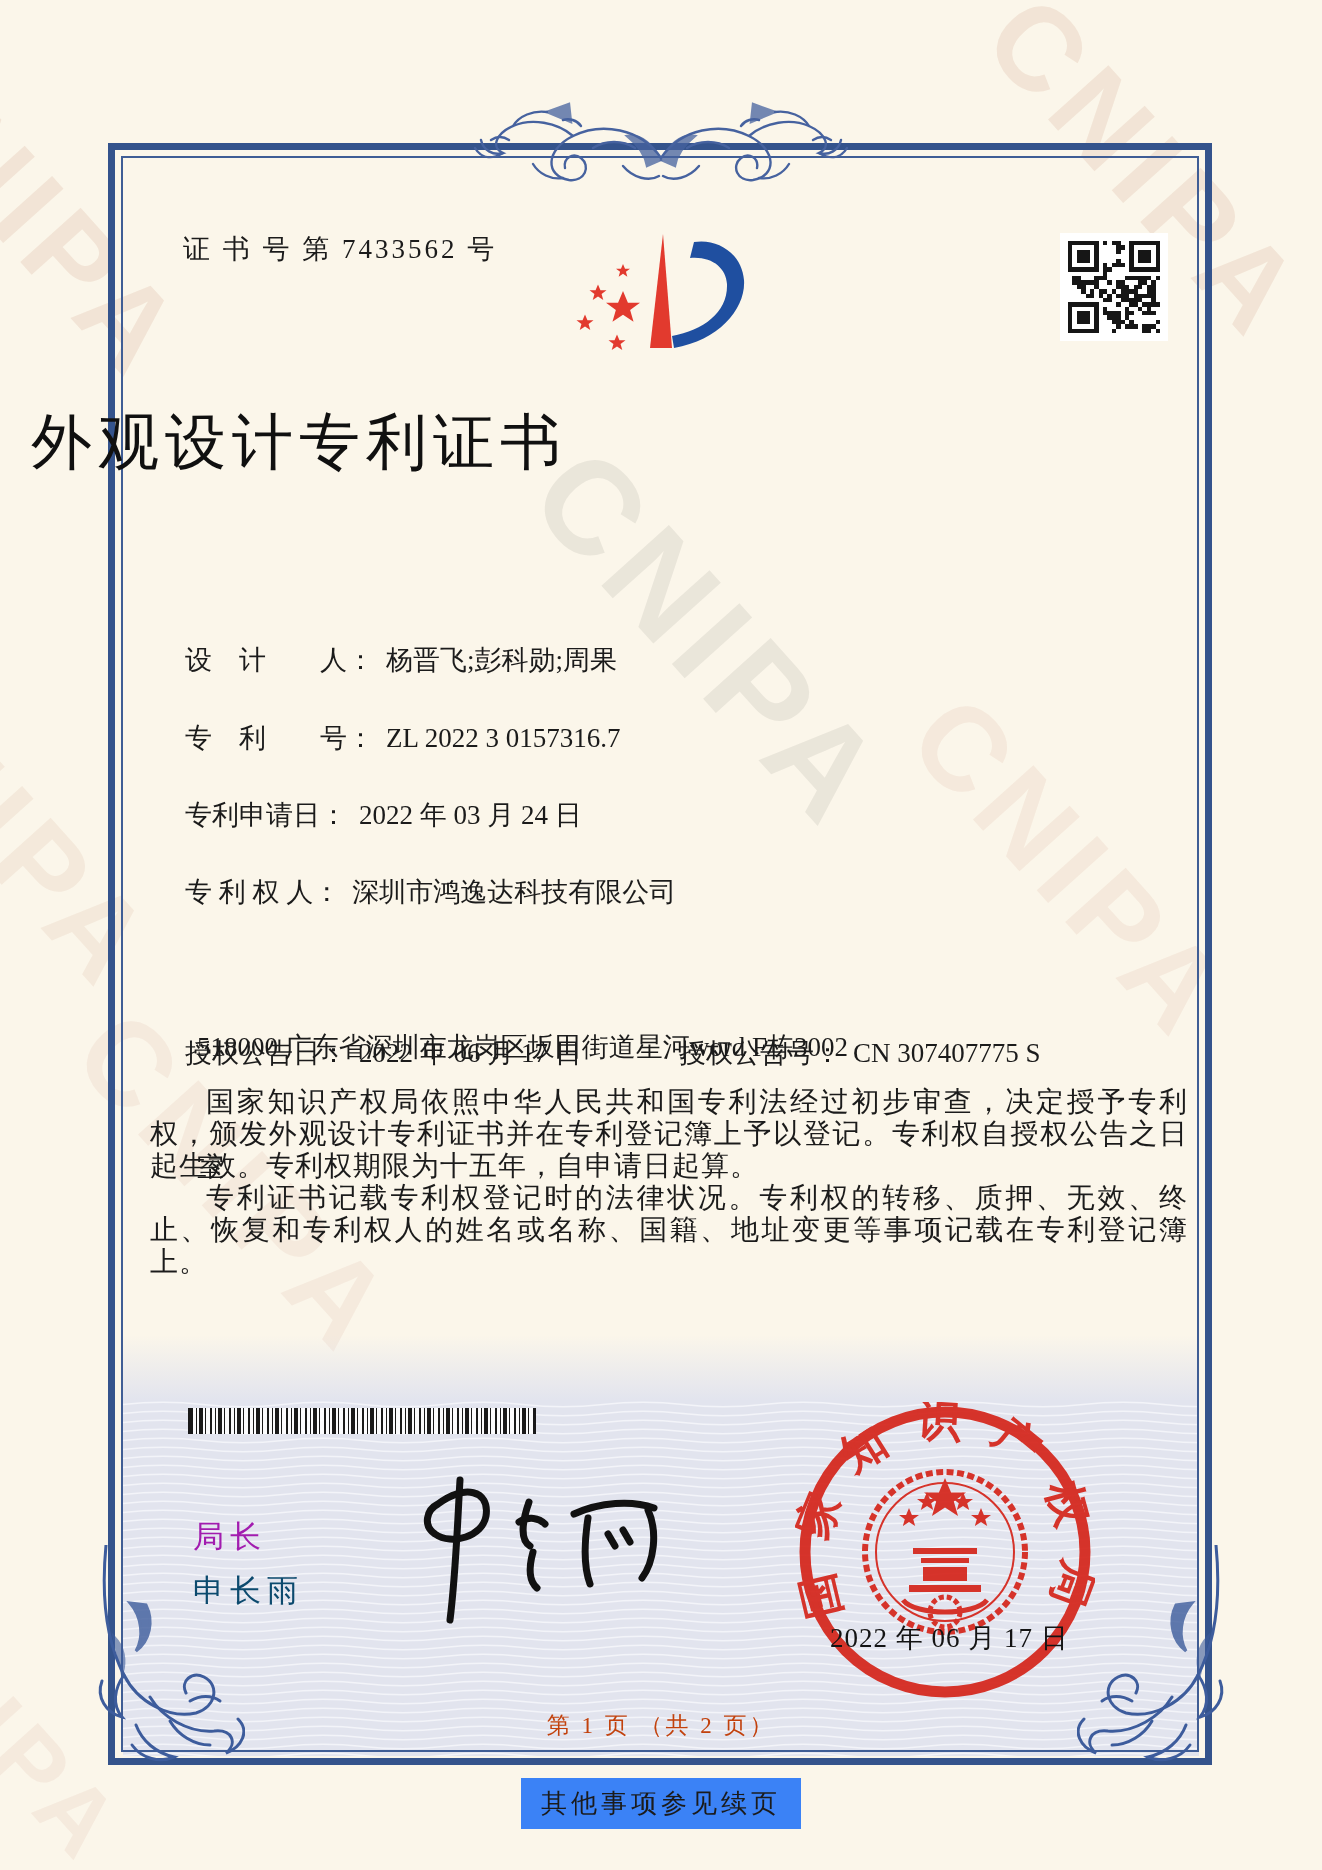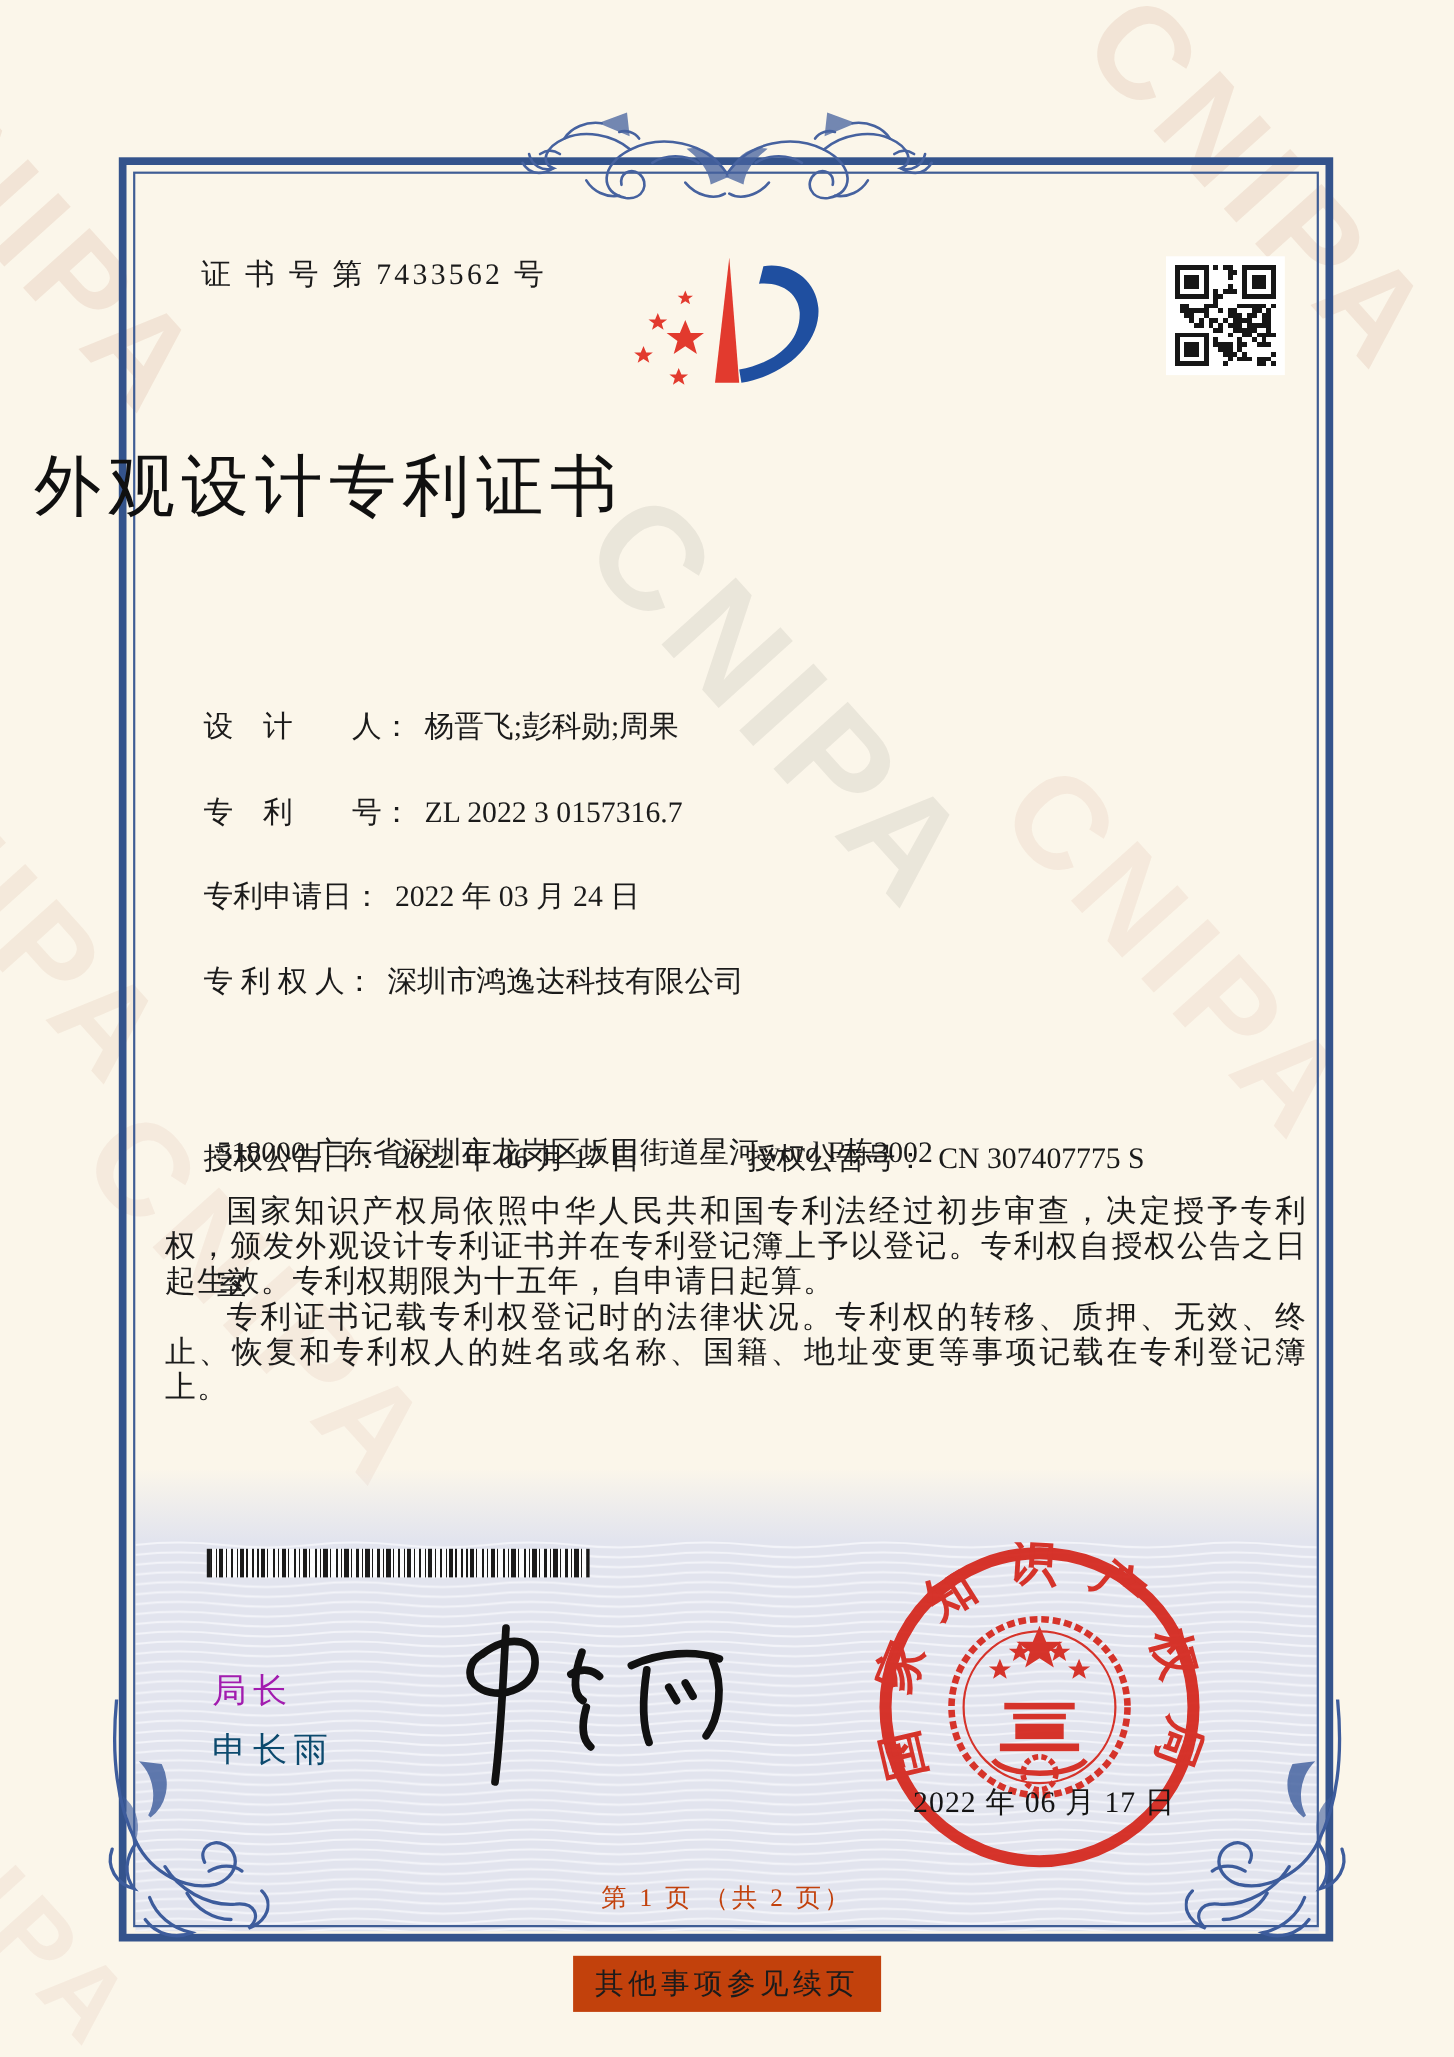--- a/index.html
+++ b/index.html
@@ -58,21 +58,21 @@
   .sig-name{position:absolute;left:193px;top:1570px;font-family:"Liberation Sans",sans-serif;
       font-size:31px;letter-spacing:6px;color:#0c4a6e;}
   .sig-svg{position:absolute;left:392px;top:1472px;}
   
   .seal{position:absolute;left:795px;top:1402px;opacity:.93;}
   .seal-date{position:absolute;left:830px;top:1620px;font-size:27px;letter-spacing:1px;color:#141414;}
   
   .page-foot{position:absolute;left:0;top:1710px;width:100%;text-align:center;
       font-size:23px;letter-spacing:3px;color:#c2410c;}
   .cont-note{position:absolute;left:50%;top:1778px;transform:translateX(-50%);
-      background:#c2410c;padding:8px 20px;font-size:26px;letter-spacing:4px;color:#1b1b1b;}
+      background:#3b82f6;padding:8px 20px;font-size:26px;letter-spacing:4px;color:#1b1b1b;}
   .orn-top{position:absolute;left:473px;top:96px;}
   .orn-bl{position:absolute;left:90px;top:1545px;}
   .orn-br{position:absolute;left:1077px;top:1545px;transform:scaleX(-1);}
 </style>
 </head>
 <body>
 
 <div class="page">
 
   <span class="wm w1">CNIPA</span>

